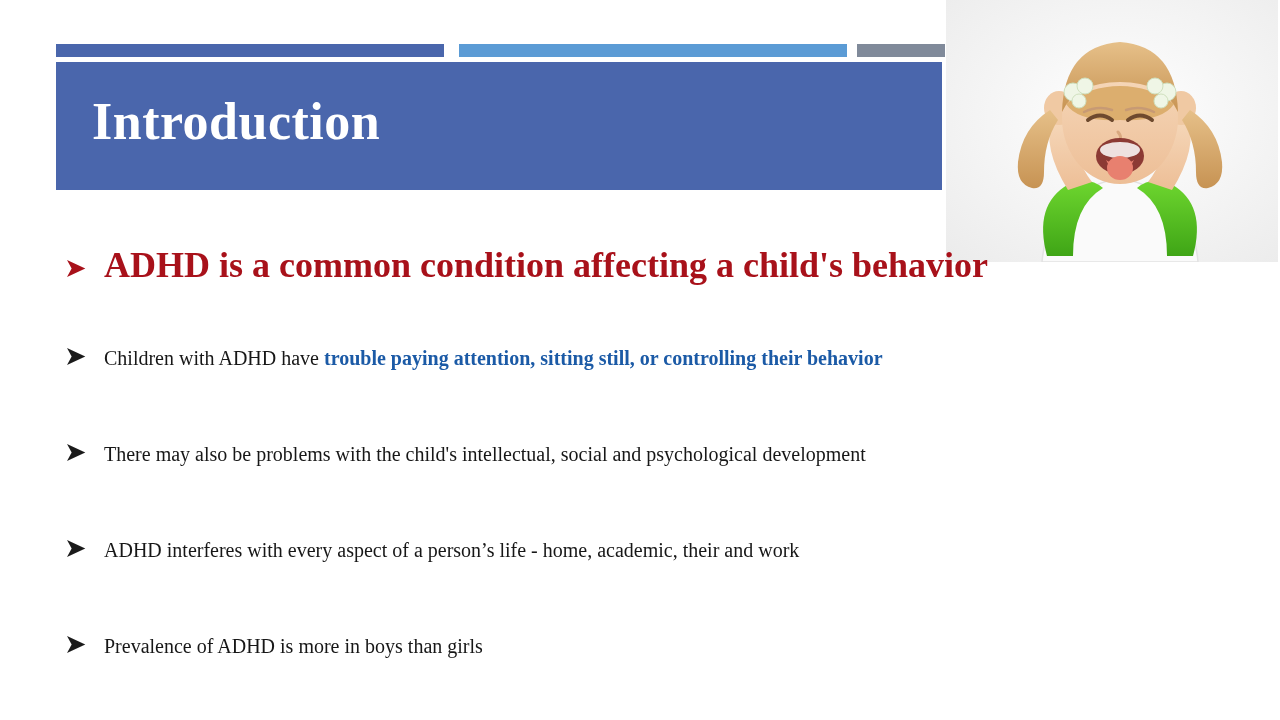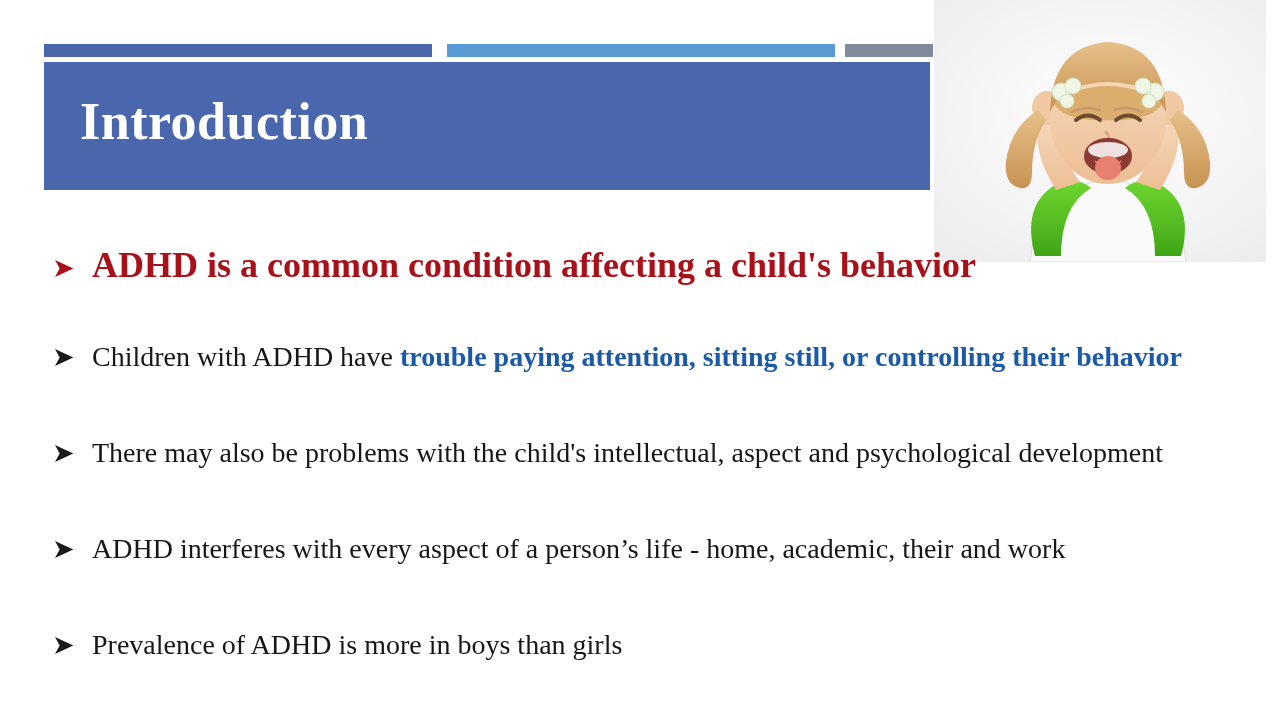--- a/index.html
+++ b/index.html
@@ -7,20 +7,21 @@
     padding: 0;
     background: #ffffff;
   }
   #slide {
     position: relative;
     width: 1266px;
     height: 720px;
     background: #ffffff;
     overflow: hidden;
     font-family: "Liberation Serif", "DejaVu Serif", serif;
+    margin-left: 12px;
   }
 
   
   .accent-bar {
     position: absolute;
     top: 44px;
     height: 13px;
   }
   #bar-dark  { left: 44px;  width: 388px; background: #4A66AC; }
   #bar-light { left: 447px; width: 388px; background: #5B9BD5; }
@@ -73,21 +74,21 @@
   }
   .bullet-marker {
     flex: 0 0 auto;
     width: 40px;
     font-size: 27px;
     line-height: 1;
     font-family: "DejaVu Sans", sans-serif;
   }
   .bullet-text {
     flex: 1 1 auto;
-    font-size: 28px;
+    font-size: 20px;
     line-height: 1.1;
     color: #171717;
     white-space: nowrap;
   }
 
   
   .row-red .bullet-marker { color: #A8111A; }
   .row-red .bullet-text   { color: #A8111A; font-weight: bold; font-size: 36px; }
 
   .row-plain .bullet-marker { color: #1a1a1a; }
@@ -179,21 +180,21 @@
       <span class="bullet-text">ADHD is a common condition affecting a child's behavior</span>
     </div>
 
     <div class="bullet-row row-plain">
       <span class="bullet-marker">➤</span>
       <span class="bullet-text"><span>Children with ADHD have </span><span class="hl-blue">trouble paying attention, sitting still, or controlling their behavior</span></span>
     </div>
 
     <div class="bullet-row row-plain">
       <span class="bullet-marker">➤</span>
-      <span class="bullet-text">There may also be problems with the child's intellectual, aspect and psychological development</span>
+      <span class="bullet-text">There may also be problems with the child's intellectual, social and psychological development</span>
     </div>
 
     <div class="bullet-row row-plain">
       <span class="bullet-marker">➤</span>
       <span class="bullet-text">ADHD interferes with every aspect of a person’s life - home, academic, their and work</span>
     </div>
 
     <div class="bullet-row row-plain">
       <span class="bullet-marker">➤</span>
       <span class="bullet-text">Prevalence of ADHD is more in boys than girls</span>

